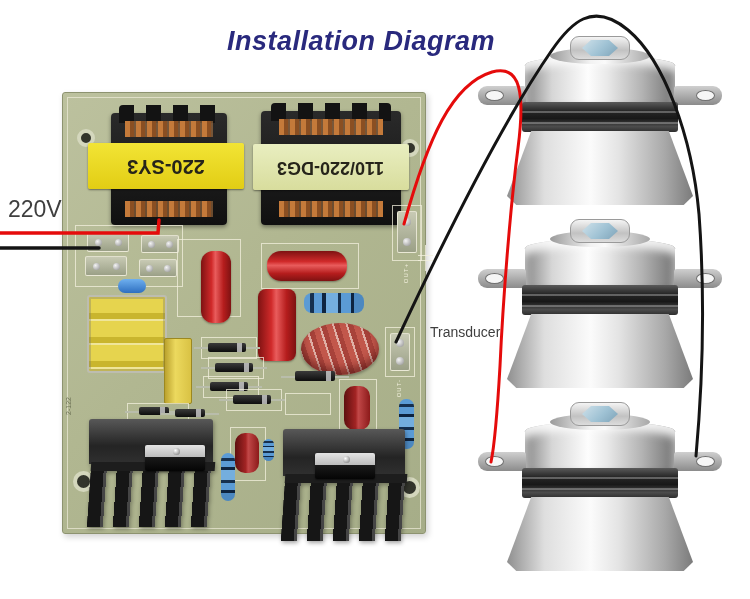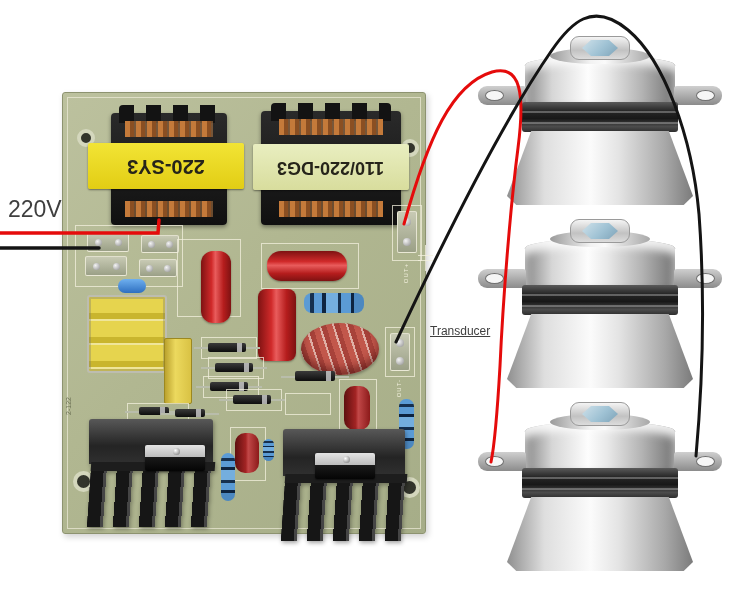--- a/index.html
+++ b/index.html
@@ -5,21 +5,21 @@
   html,body{margin:0;padding:0;background:#ffffff;}
   body{font-family:"Liberation Sans", sans-serif;}
   #stage{position:relative;width:750px;height:599px;background:#fff;overflow:hidden;}
 
   .abs{position:absolute;}
 
   
   .title{left:227px;top:26px;font-size:27px;font-style:italic;font-weight:bold;
          color:var(--title,#29297d);letter-spacing:.5px;}
   .mains-label{left:8px;top:196px;font-size:23px;color:var(--textGray,#3f3f3f);}
-  .transducer-label{left:430px;top:324px;font-size:12px;color:var(--textGray,#3f3f3f);text-decoration:underline;}
+  .transducer-label{left:430px;top:324px;font-size:14px;color:var(--textGray,#3f3f3f);}
 
   
   .pcb{left:62px;top:92px;width:362px;height:440px;
        background:linear-gradient(135deg,#bcc19e 0%,var(--pcb,#b1b791) 45%,#a6ad88 100%);
        border:1px solid var(--pcbBorder,#8d9370);border-radius:3px;
        box-shadow:2px 3px 6px rgba(0,0,0,.18);}
   .board-outline{left:4px;top:4px;right:4px;bottom:4px;
        border:1px solid rgba(243,240,222,.65);}
   .silk{border:1px solid rgba(243,240,222,.75);}
   .hole{border-radius:50%;background:#33352c;border:4px solid #d4d7bd;box-sizing:border-box;}
@@ -112,20 +112,21 @@
 
   svg.wires{position:absolute;left:0;top:0;pointer-events:none;}
   .wire-red{stroke:var(--wireRed,#e50b0b);}
   .wire-black{stroke:var(--wireBlack,#141414);}
 </style>
 </head>
 <body>
 
 <div id="stage">
 
+  <div class="abs title">Installation Diagram</div>
   <div class="abs mains-label">220V</div>
   <div class="abs transducer-label">Transducer</div>
 
   <div class="abs pcb">
     <div class="abs board-outline"></div>
 
     <div class="abs hole" style="left:14px;top:36px;width:18px;height:18px;"></div>
     <div class="abs hole" style="left:338px;top:46px;width:18px;height:18px;"></div>
     <div class="abs hole" style="left:10px;top:378px;width:21px;height:21px;"></div>
     <div class="abs hole" style="left:336px;top:384px;width:21px;height:21px;"></div>

